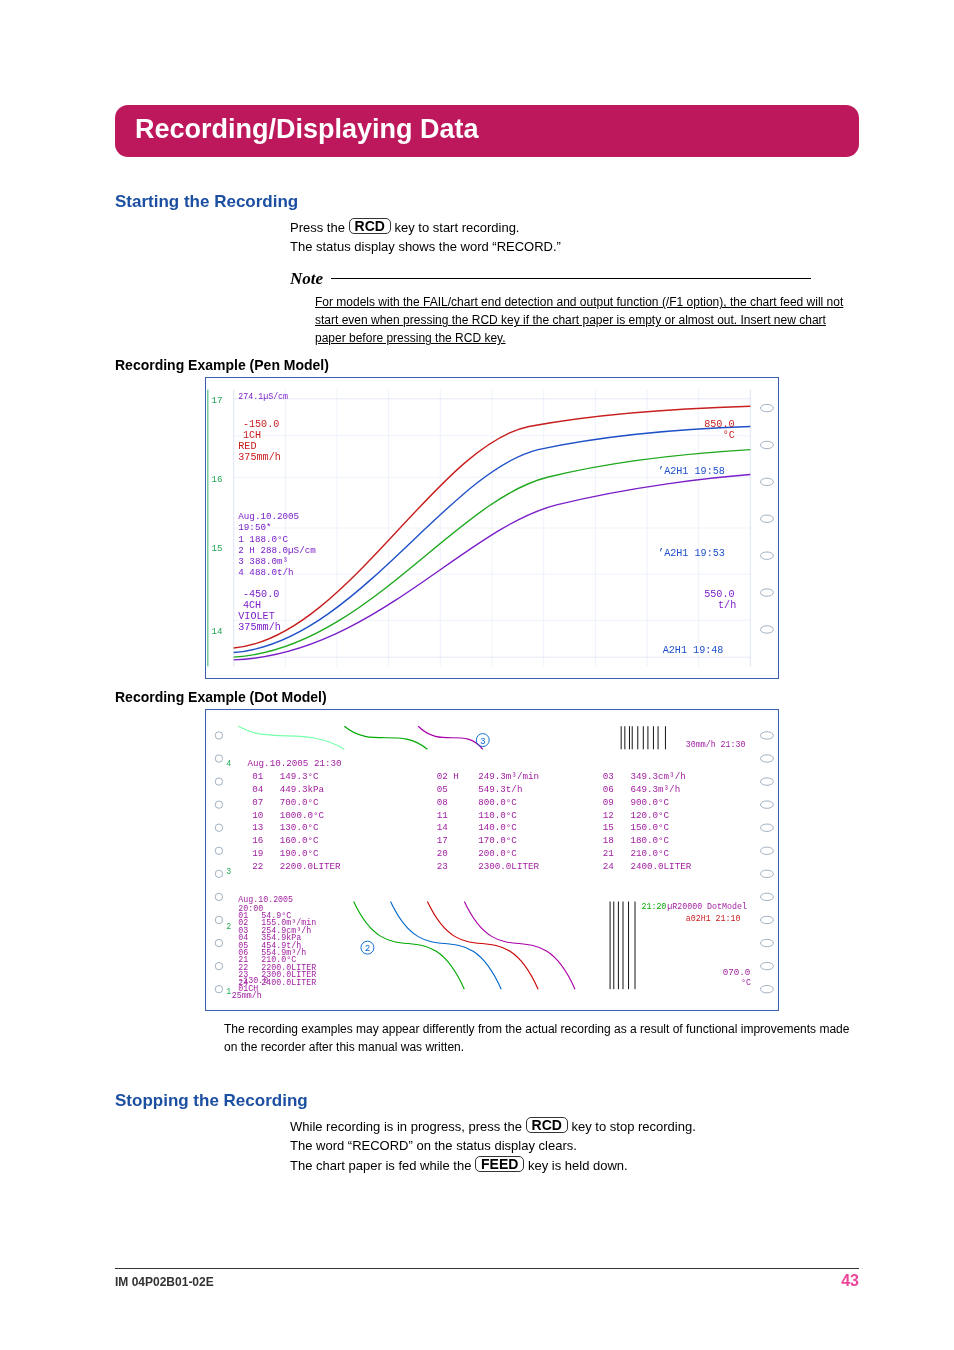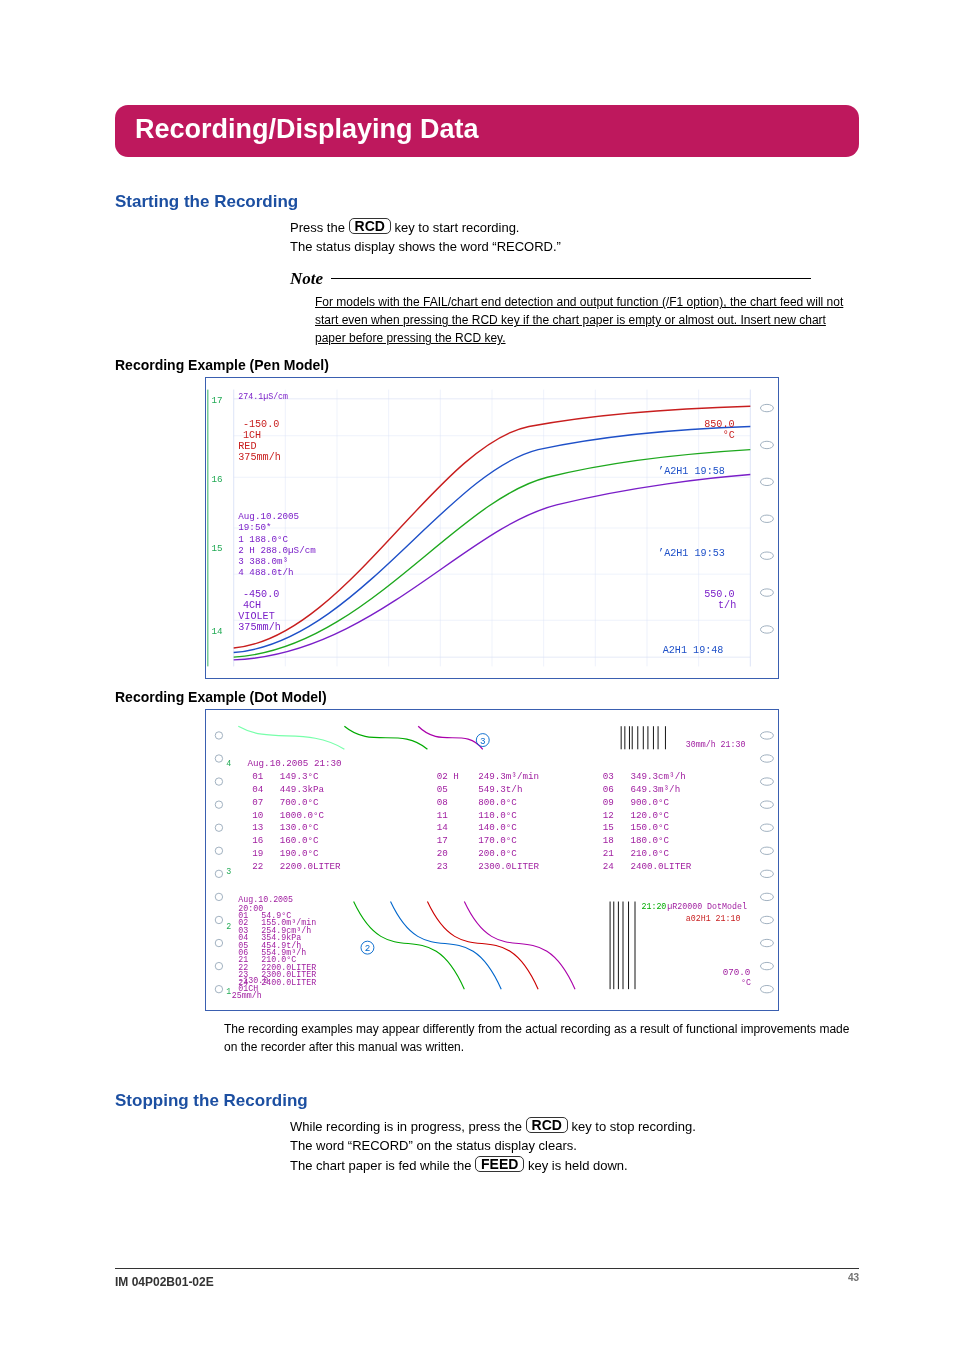--- a/index.html
+++ b/index.html
@@ -10,21 +10,21 @@
   .body{margin-left:175px;font-size:13px;line-height:1.45;}
   .kcap{display:inline-block;border:1px solid #333;border-radius:5px;padding:0 5px;font-size:14px;font-family:Arial;vertical-align:1px;font-weight:bold;line-height:14px;}
   .note-hd{font-family:"Times New Roman",serif;font-style:italic;font-weight:bold;font-size:17px;margin:12px 0 0 175px;}
   .note-hd span{display:inline-block;vertical-align:middle;}
   .note-rule{display:inline-block;border-top:1px solid #000;height:1px;width:480px;margin-left:8px;vertical-align:middle;}
   .note-body{margin:4px 0 10px 200px;font-size:12px;line-height:1.5;text-decoration:underline;}
   .figcap{text-align:left;font-weight:bold;font-size:14px;margin:8px 0 4px;}
   .chart{border:1px solid #3a5fb0;margin:0 80px 10px 90px;}
   .footer{position:absolute;bottom:60px;left:115px;right:95px;border-top:1px solid #333;padding-top:3px;}
   .footL{font-size:12px;font-weight:bold;color:#333;}
-  .footR{float:right;color:#737373;font-weight:bold;font-size:10px;}
+  .footR{float:right;color:#ec4899;font-weight:bold;font-size:16px;}
   
   svg text{font-family:"Courier New",monospace;}
 </style>
 </head>
 <body>
 
 <div class="page">
   <div class="banner">Recording/Displaying Data</div>
 
   <h2>Starting the Recording</h2>

